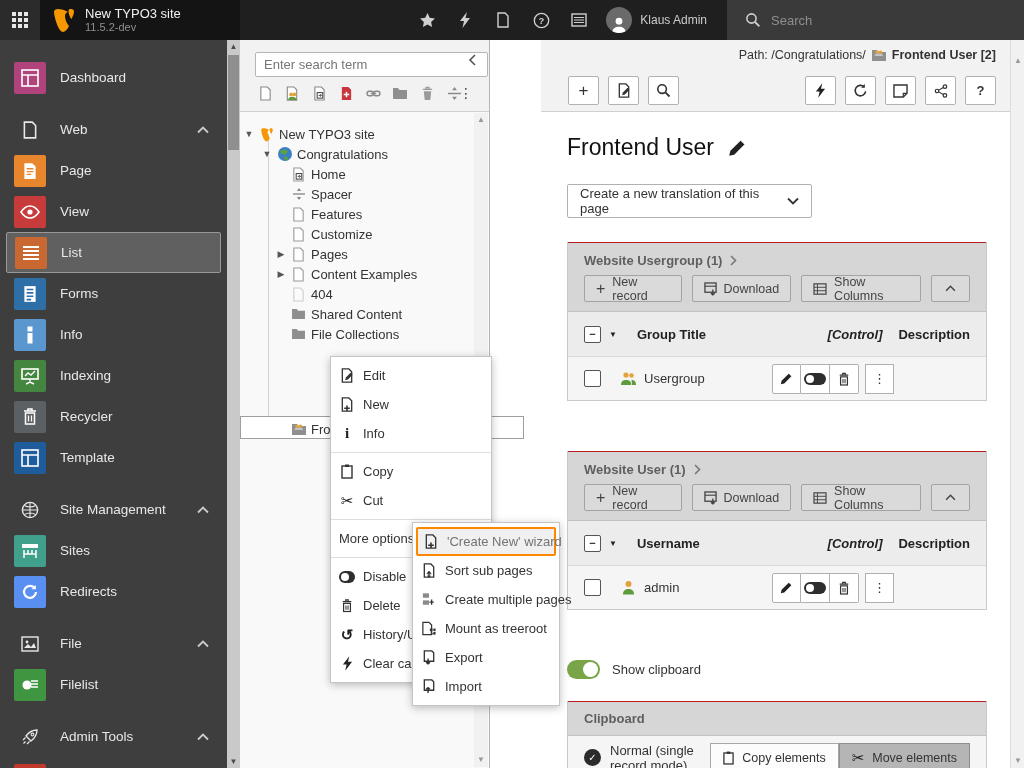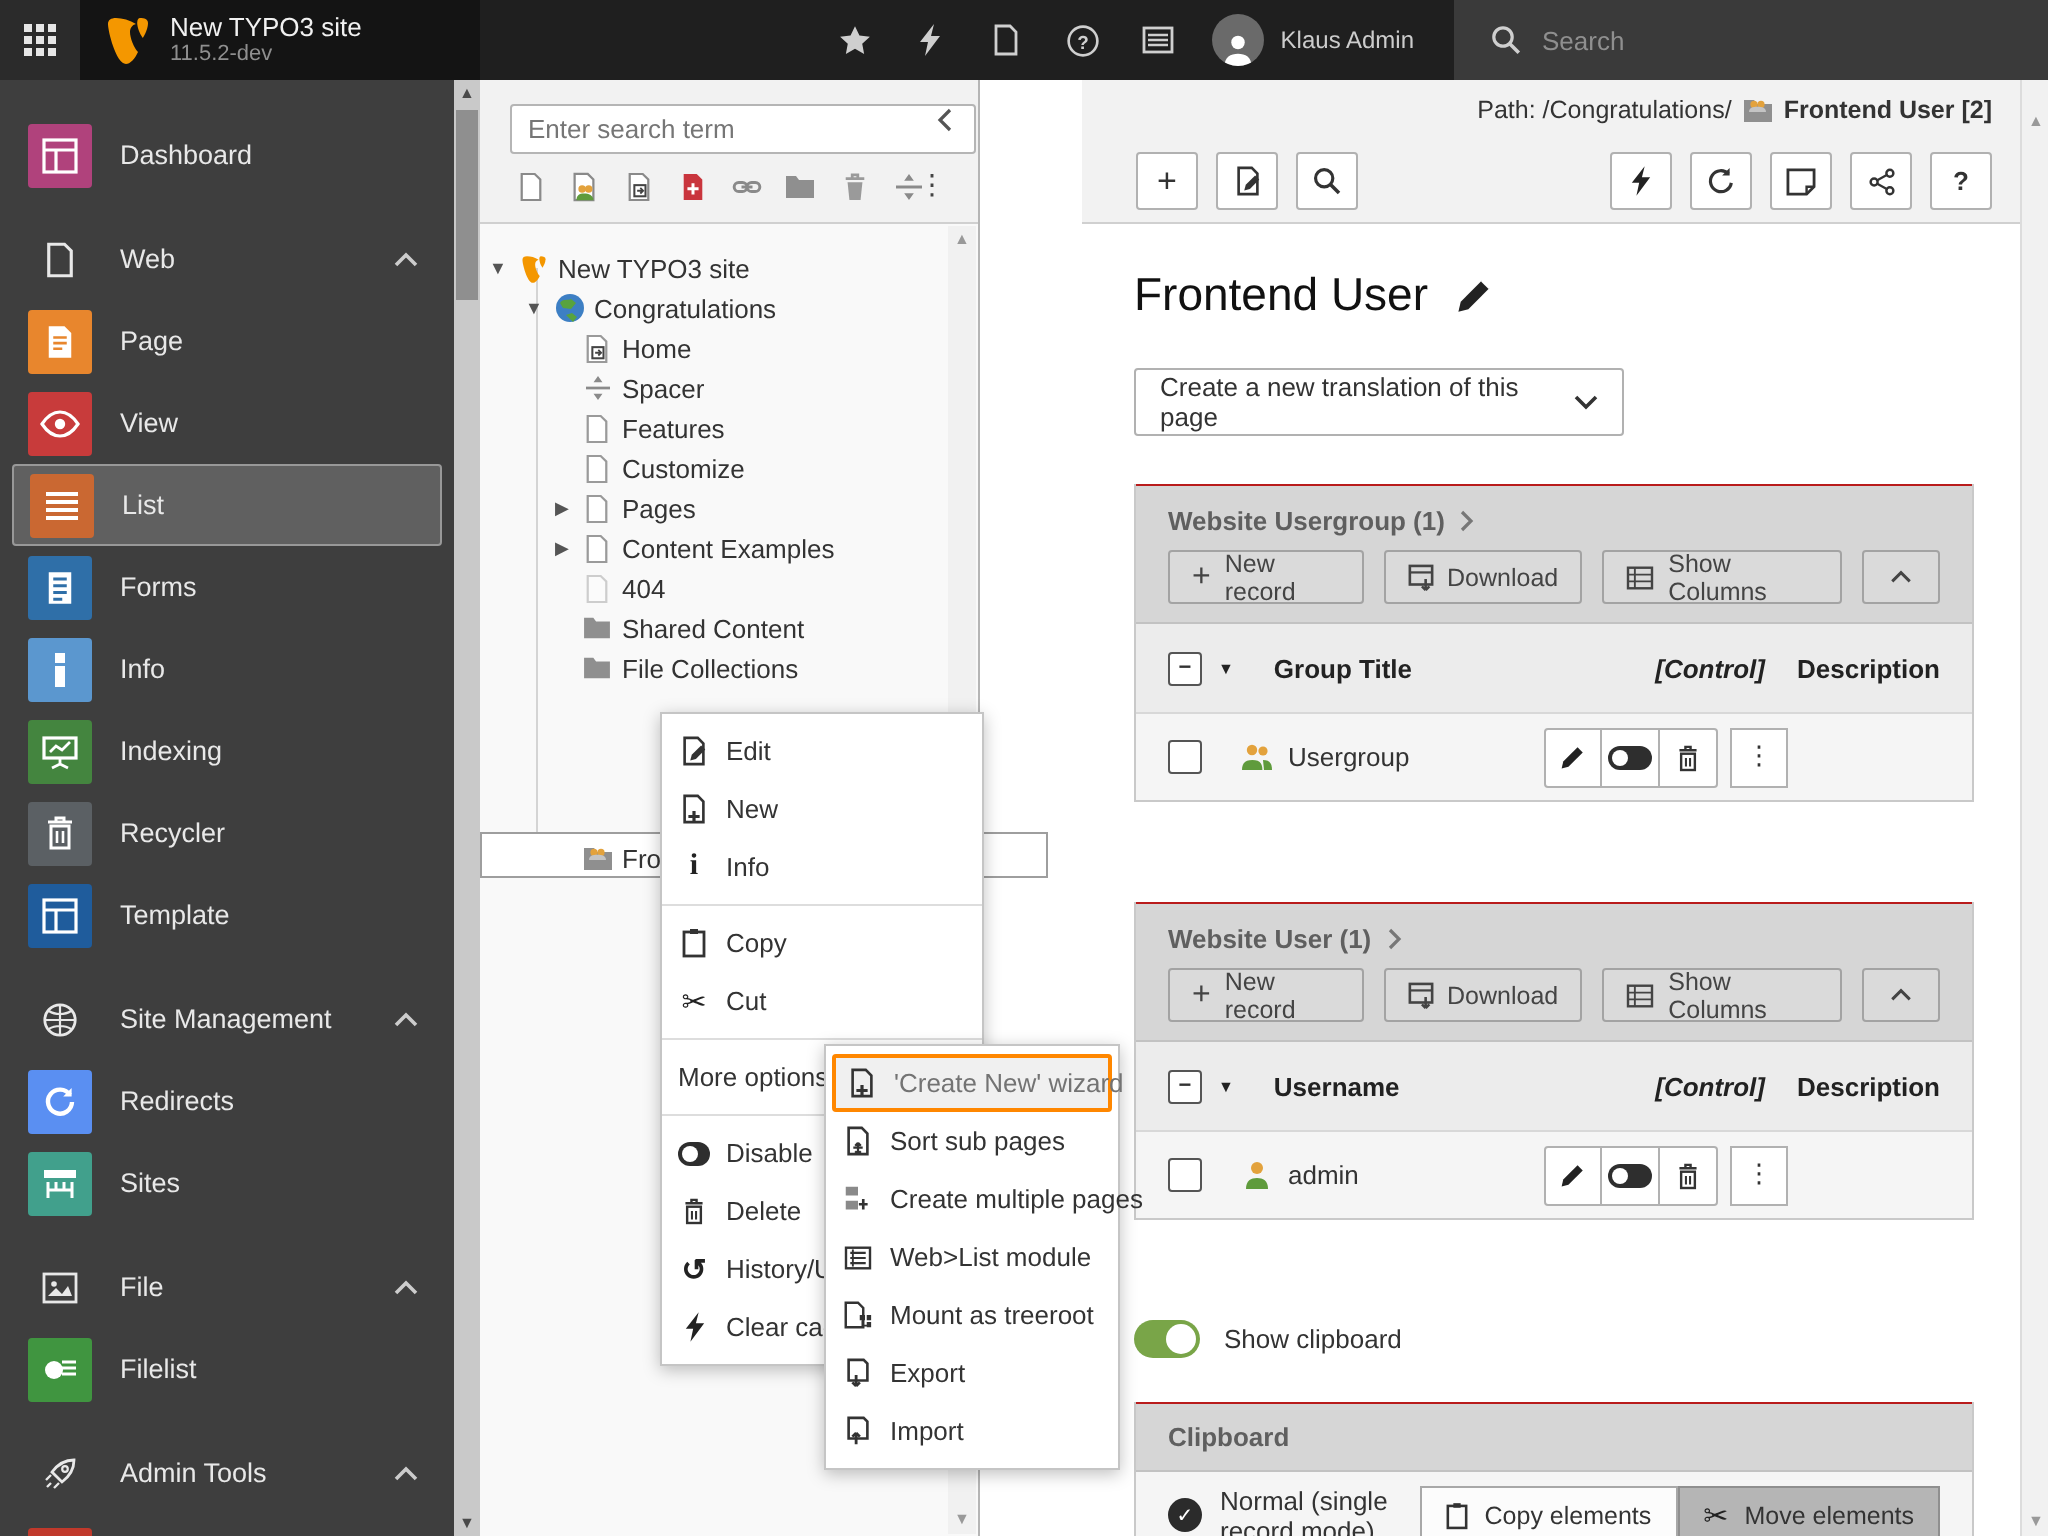--- a/index.html
+++ b/index.html
@@ -322,36 +322,36 @@
           </svg>
         </span>
       <span class="sb-label">Site Management</span>
       <span class="sb-chevron">
           <svg width="12" height="8" viewBox="0 0 12 8">
             <path d="M1 6.5L6 1.5 11 6.5" fill="none" stroke="#ccc" stroke-width="1.8"></path>
           </svg>
         </span>
     </div>
     <div class="sb-item">
+      <span class="tile" style="background:#41a08c">
+          <svg width="18" height="16" viewBox="0 0 18 16">
+            <path d="M1 1h16v4H1z" fill="#fff"></path>
+            <path d="M3 7v8M15 7v8M3 11h12M7 7v4M11 7v4" stroke="#fff" stroke-width="1.5" fill="none"></path>
+          </svg>
+        </span>
+      <span class="sb-label">Sites</span>
+    </div>
+    <div class="sb-item">
       <span class="tile" style="background:#5a8ff2">
           <svg width="16" height="16" viewBox="0 0 16 16">
             <path d="M13 4.5A6 6 0 1 0 14 8" fill="none" stroke="#fff" stroke-width="2.2"></path>
             <path d="M13.8 1v4.2H9.6z" fill="#fff"></path>
           </svg>
         </span>
       <span class="sb-label">Redirects</span>
-    </div>
-    <div class="sb-item">
-      <span class="tile" style="background:#41a08c">
-          <svg width="18" height="16" viewBox="0 0 18 16">
-            <path d="M1 1h16v4H1z" fill="#fff"></path>
-            <path d="M3 7v8M15 7v8M3 11h12M7 7v4M11 7v4" stroke="#fff" stroke-width="1.5" fill="none"></path>
-          </svg>
-        </span>
-      <span class="sb-label">Sites</span>
     </div>
     <div class="sb-gap"></div>
     <div class="sb-item">
       <span class="gicon">
           <svg width="18" height="16" viewBox="0 0 18 16">
             <rect x="1" y="1" width="16" height="14" fill="none" stroke="#e8e8e8" stroke-width="1.4"></rect>
             <circle cx="6" cy="6" r="1.4" fill="#e8e8e8"></circle>
             <path d="M3 12l4-4 3 3 3-4 2 5z" fill="#e8e8e8"></path>
           </svg>
         </span>
@@ -676,30 +676,20 @@
     </div>
     <div class="cm-item">
       <span class="cm-ico">
           <svg width="14" height="15" viewBox="0 0 16 16">
             <rect x="1" y="1" width="7" height="5" fill="#8a8a8a"></rect>
             <rect x="1" y="9" width="7" height="5" fill="#8a8a8a"></rect>
             <path d="M11 8v6M8.5 11h5" stroke="#333" stroke-width="1.5"></path>
           </svg>
         </span>
       <span>Create multiple pages</span>
-    </div>
-    <div class="cm-item">
-      <span class="cm-ico">
-          <svg width="14" height="12" viewBox="0 0 16 14">
-            <rect x="1" y="1" width="14" height="12" fill="none" stroke="#333" stroke-width="1.4"></rect>
-            <path d="M3.5 4h9M3.5 7h9M3.5 10h9" stroke="#333" stroke-width="1.3"></path>
-            <path d="M5 2v10" stroke="#333" stroke-width="1.1"></path>
-          </svg>
-        </span>
-      <span>Web&gt;List module</span>
     </div>
     <div class="cm-item">
       <span class="cm-ico">
           <svg width="14" height="15" viewBox="0 0 16 16">
             <path fill="none" stroke="#333" stroke-width="1.4" d="M1 1h7l3 3v11H1z"></path>
             <rect x="9" y="8" width="3" height="3" fill="#333"></rect>
             <rect x="13" y="8" width="2.5" height="3" fill="#333"></rect>
             <rect x="13" y="12" width="2.5" height="3" fill="#333"></rect>
             <path d="M10.5 11v3h3" stroke="#333" fill="none"></path>
           </svg>

